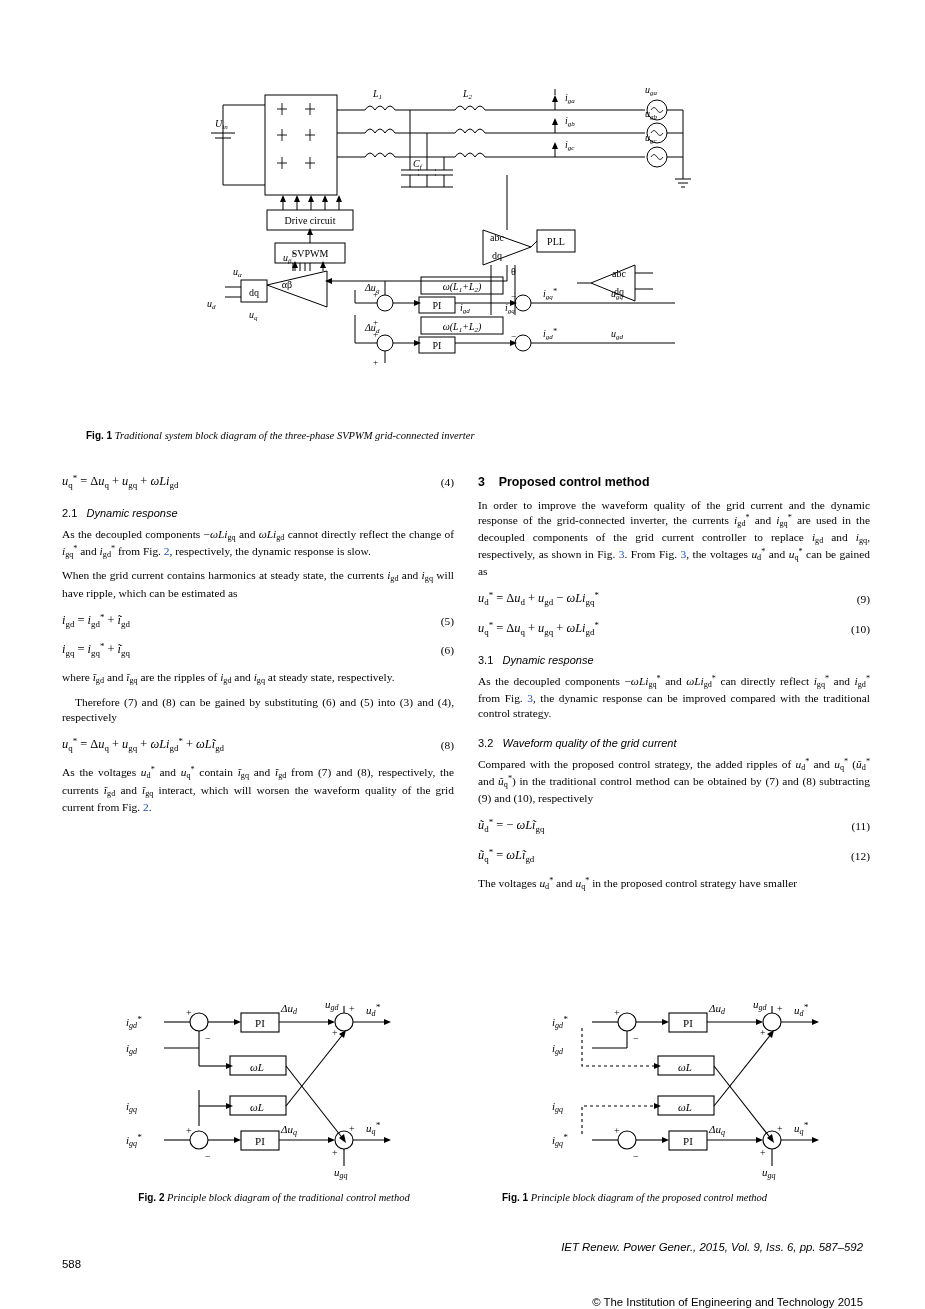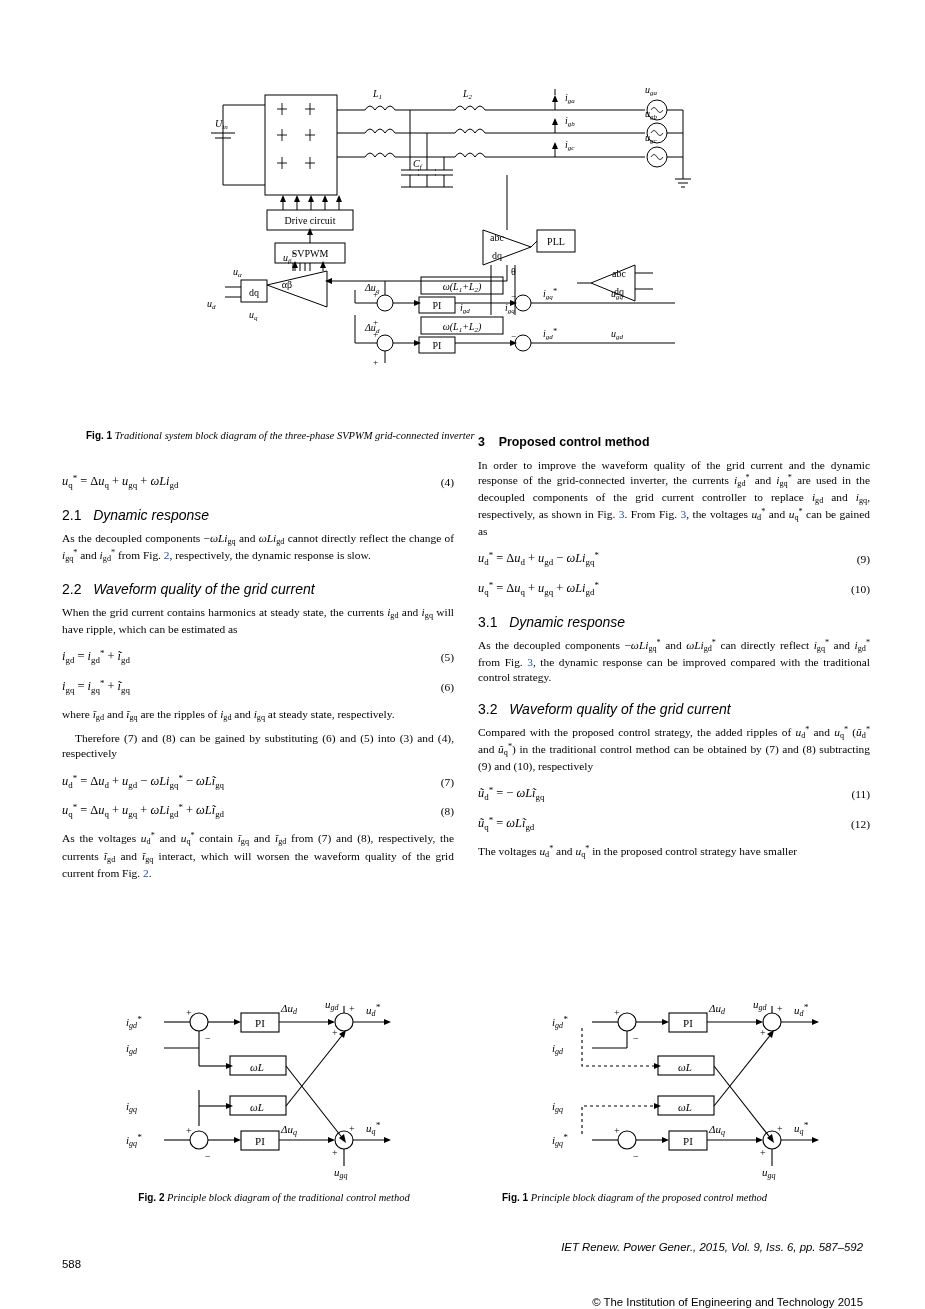--- a/index.html
+++ b/index.html
@@ -15,29 +15,29 @@
   #fig1-wrap svg{display:block;}
   .fig-caption{
     position:absolute;font-size:10.5px;font-family:"Liberation Serif",serif;
   }
   .fig-caption b{font-family:"Liberation Sans",sans-serif;font-size:10px;padding-left:24px;}
   .fig-caption i{font-style:italic;}
 
   
   .col{position:absolute;width:392px;font-size:11.4px;line-height:1.33;text-align:justify;}
   .col.left{left:62px;top:462px;}
-  .col.right{left:478px;top:434px;}
+  .col.right{left:478px;top:474px;}
 
   h2.sec{
     font-family:"Liberation Sans",sans-serif;
     font-size:12.4px;font-weight:bold;margin:16px 0 7px 0;
   }
   h3.sub{
     font-family:"Liberation Sans",sans-serif;
-    font-size:14px;font-style:italic;font-weight:normal;margin:15px 0 6px 0;
+    font-size:11px;font-style:italic;font-weight:normal;margin:15px 0 6px 0;
   }
   h3.sub .num{font-style:normal;}
   p{margin:0 0 7px 0;}
   p.ind{text-indent:13px;}
   .eq{
     position:relative;text-align:left;margin:11px 0 11px 0;
     font-family:"Liberation Serif",serif;font-size:12.4px;
   }
   .eq .tag{position:absolute;right:0;top:2px;font-size:11.4px;font-style:normal;}
   i.v{font-style:italic;}
@@ -299,45 +299,37 @@
       <span class="tag">(4)</span>
     </div>
 
     <h3 class="sub">
       <span class="num">2.1</span>&nbsp;&nbsp;
       <span>Dynamic response</span>
     </h3>
 
     <p>As the decoupled components −<i class="v">ωLi</i><span class="sub">gq</span> and <i class="v">ωLi</i><span class="sub">gd</span> cannot directly reflect the change of <i class="v">i</i><span class="sub">gq</span><span class="sup">*</span> and <i class="v">i</i><span class="sub">gd</span><span class="sup">*</span> from Fig. <span class="ref">2</span>, respectively, the dynamic response is slow.</p>
 
-    <h3 class="sub">
-      <span class="num">2.2</span>&nbsp;&nbsp;
-      <span>Waveform quality of the grid current</span>
-    </h3>
 
     <p>When the grid current contains harmonics at steady state, the currents <i class="v">i</i><span class="sub">gd</span> and <i class="v">i</i><span class="sub">gq</span> will have ripple, which can be estimated as</p>
 
     <div class="eq">
       <i class="v">i</i><span class="sub">gd</span> = <i class="v">i</i><span class="sub">gd</span><span class="sup">*</span> + <i class="v">ĩ</i><span class="sub">gd</span>
       <span class="tag">(5)</span>
     </div>
 
     <div class="eq">
       <i class="v">i</i><span class="sub">gq</span> = <i class="v">i</i><span class="sub">gq</span><span class="sup">*</span> + <i class="v">ĩ</i><span class="sub">gq</span>
       <span class="tag">(6)</span>
     </div>
 
     <p>where <i class="v">ĩ</i><span class="sub">gd</span> and <i class="v">ĩ</i><span class="sub">gq</span> are the ripples of <i class="v">i</i><span class="sub">gd</span> and <i class="v">i</i><span class="sub">gq</span> at steady state, respectively.</p>
 
     <p class="ind">Therefore (7) and (8) can be gained by substituting (6) and (5) into (3) and (4), respectively</p>
 
-    <div class="eq">
-      <i class="v">u</i><span class="sub">d</span><span class="sup">*</span> = Δ<i class="v">u</i><span class="sub">d</span> + <i class="v">u</i><span class="sub">gd</span> − <i class="v">ωLi</i><span class="sub">gq</span><span class="sup">*</span> − <i class="v">ωLĩ</i><span class="sub">gq</span>
-      <span class="tag">(7)</span>
-    </div>
 
     <div class="eq">
       <i class="v">u</i><span class="sub">q</span><span class="sup">*</span> = Δ<i class="v">u</i><span class="sub">q</span> + <i class="v">u</i><span class="sub">gq</span> + <i class="v">ωLi</i><span class="sub">gd</span><span class="sup">*</span> + <i class="v">ωLĩ</i><span class="sub">gd</span>
       <span class="tag">(8)</span>
     </div>
 
     <p>As the voltages <i class="v">u</i><span class="sub">d</span><span class="sup">*</span> and <i class="v">u</i><span class="sub">q</span><span class="sup">*</span> contain <i class="v">ĩ</i><span class="sub">gq</span> and <i class="v">ĩ</i><span class="sub">gd</span> from (7) and (8), respectively, the currents <i class="v">ĩ</i><span class="sub">gd</span> and <i class="v">ĩ</i><span class="sub">gq</span> interact, which will worsen the waveform quality of the grid current from Fig. <span class="ref">2</span>.</p>
   </div>
 
   <div class="col right">

